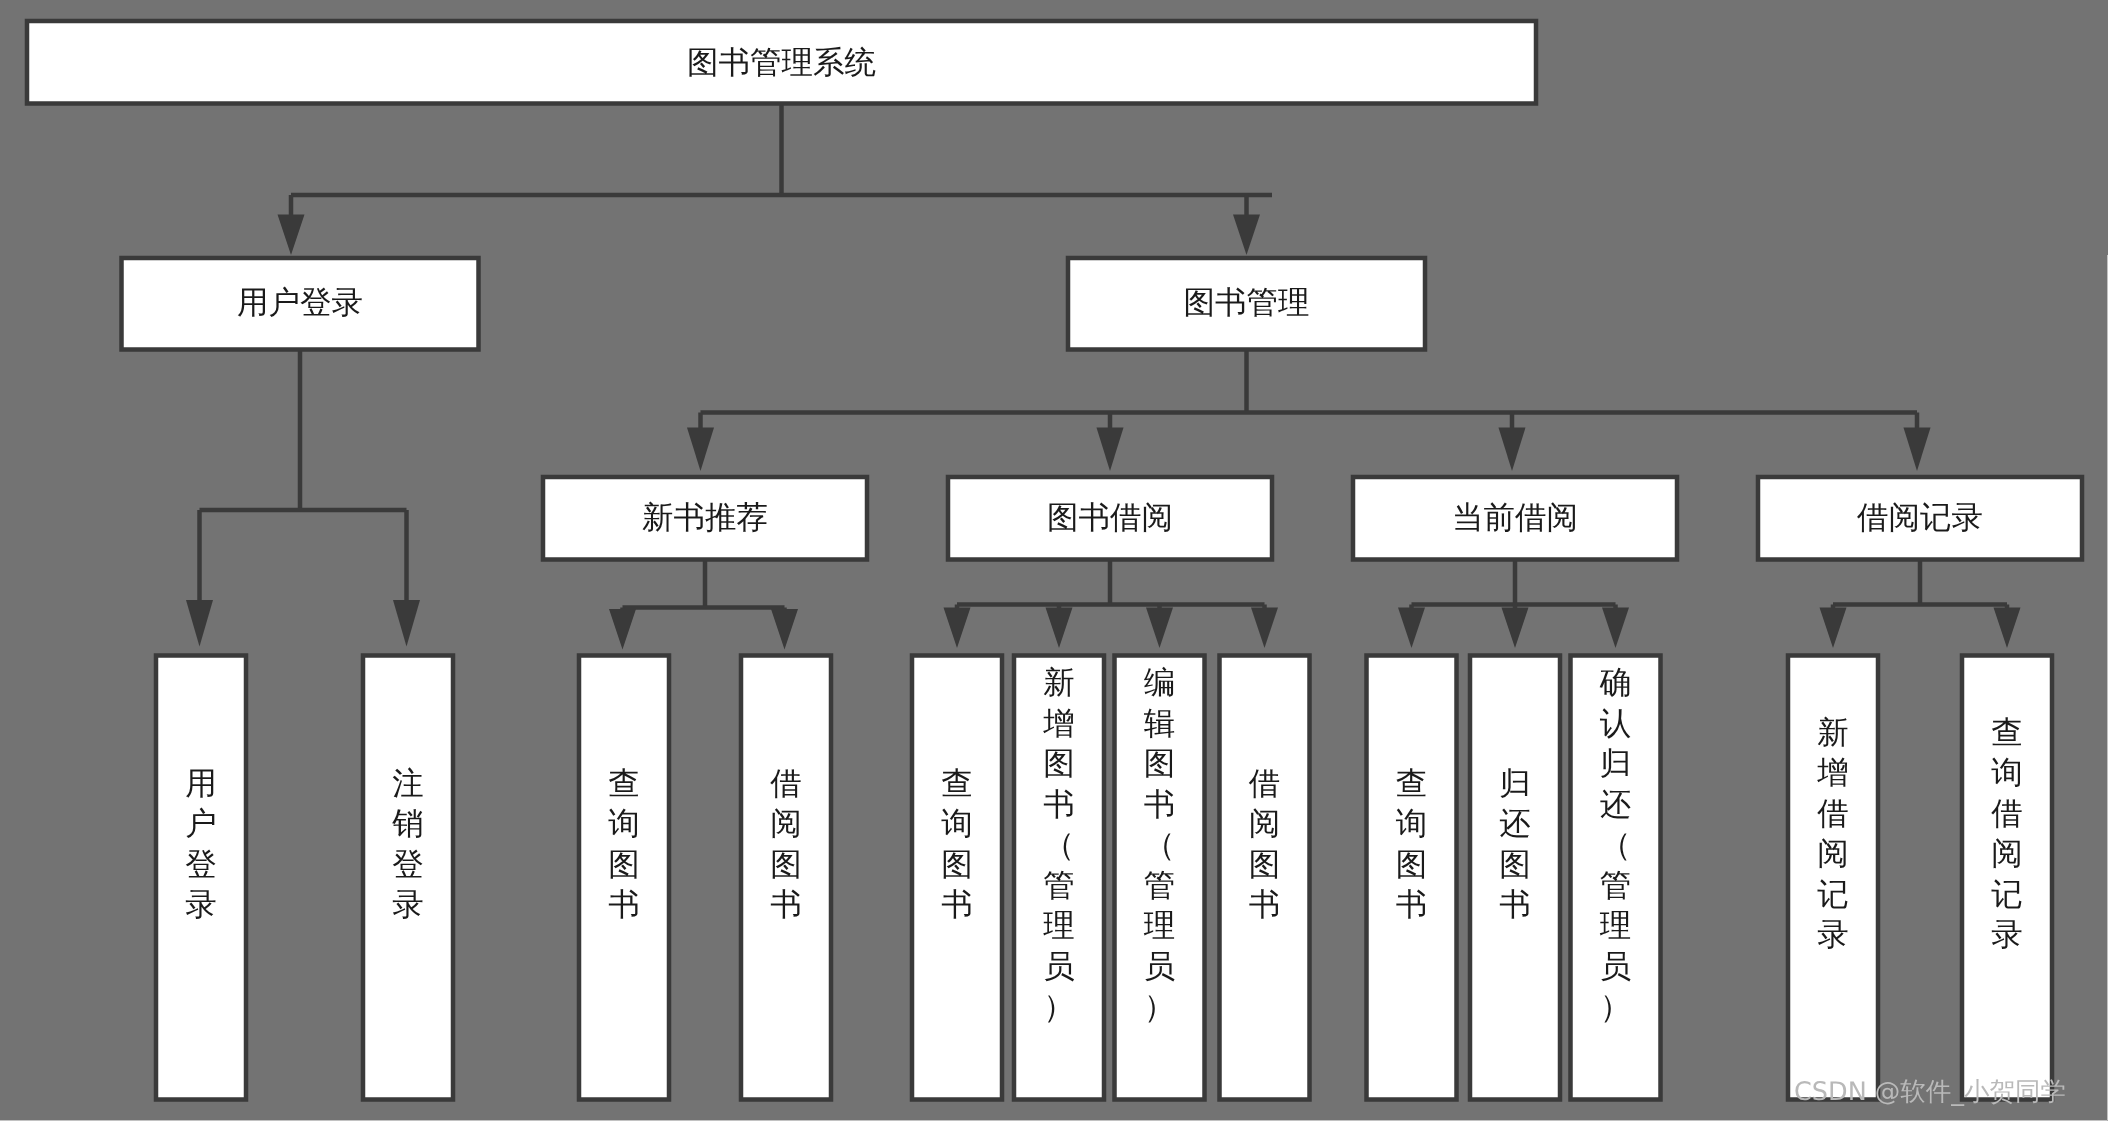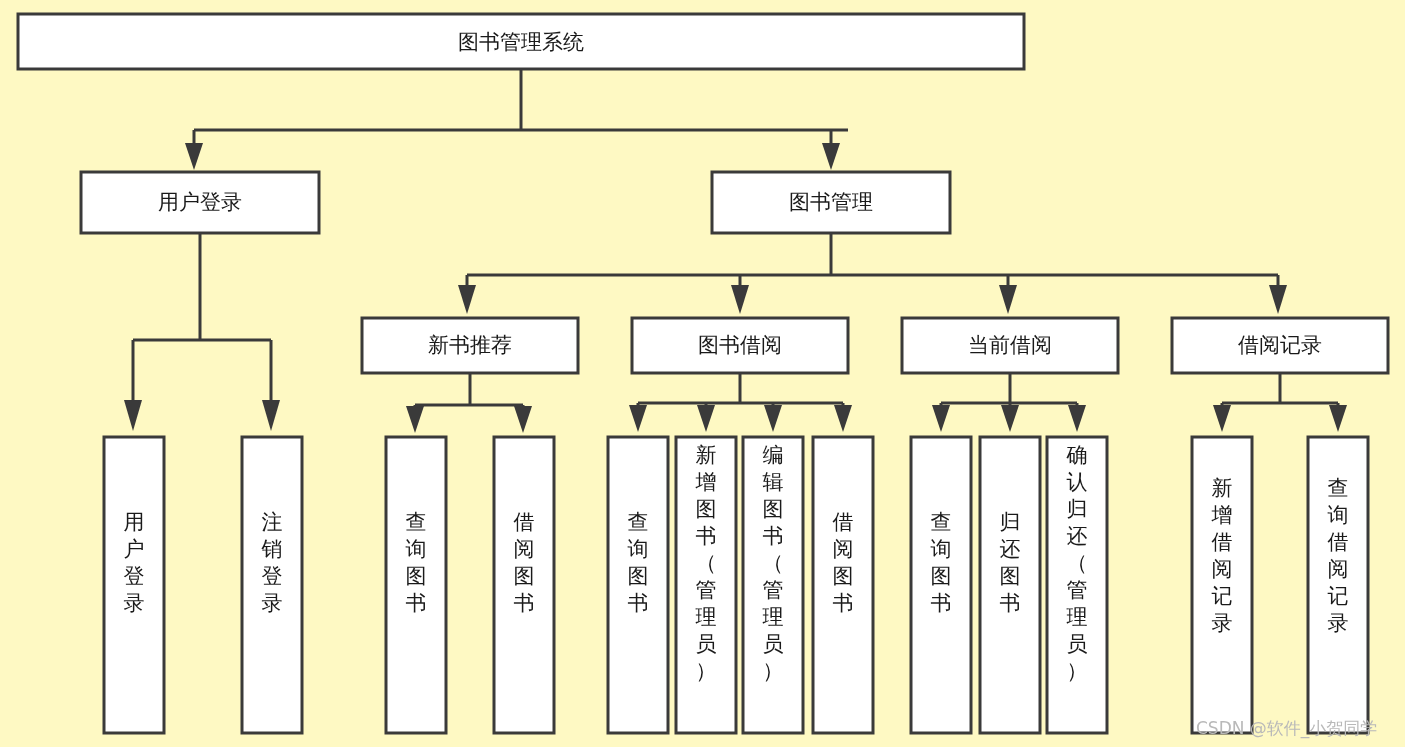--- a/index.html
+++ b/index.html
@@ -7,21 +7,21 @@
     padding: 0;
     background: #ffffff;
   }
   body {
     font-family: "DejaVu Sans", "Liberation Sans", sans-serif;
   }
   #diagram-root {
     position: relative;
     width: 1405px;
     height: 747px;
-    background: #fef9c3;
+    background: #737373;
     overflow: hidden;
   }
   svg#tree-svg {
     position: absolute;
     top: 0;
     left: 0;
     width: 1405px;
     height: 747px;
     display: block;
   }

